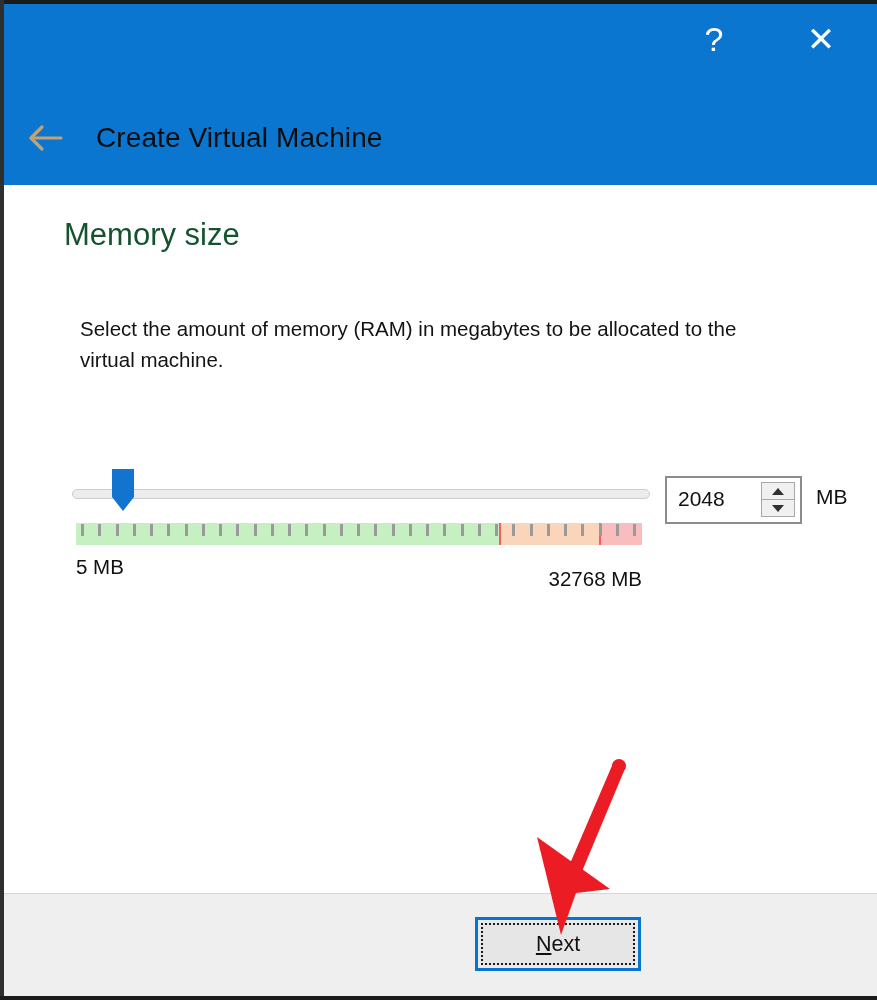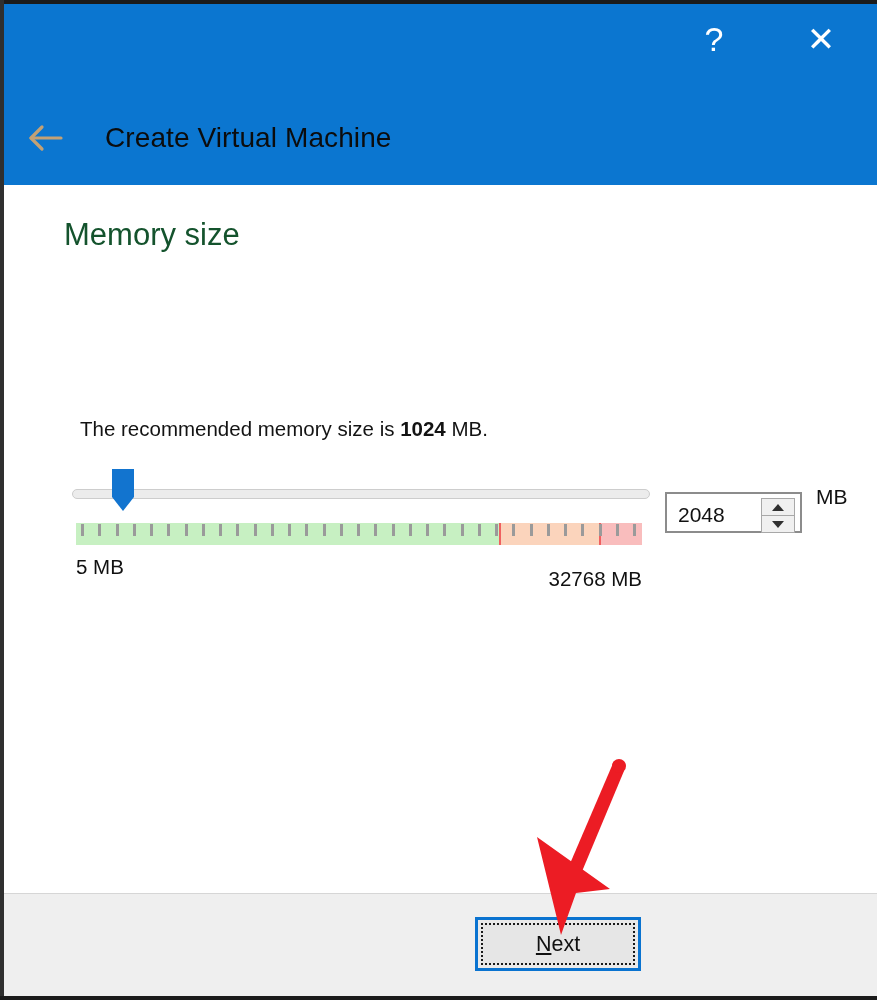--- a/index.html
+++ b/index.html
@@ -83,21 +83,20 @@
     height: 44px;
   }
   .wizard-title {
     position: absolute;
     left: 92px;
     top: 118px;
     font-size: 28px;
     color: #0c0c0c;
     letter-spacing: 0.1px;
     white-space: nowrap;
-    margin-left: 9px;
   }
 
   
   .page-body {
     position: absolute;
     left: 4px;
     top: 185px;
     width: 873px;
     height: 708px;
     background: #ffffff;
@@ -186,23 +185,23 @@
     color: #111111;
     white-space: nowrap;
   }
   .range-min { left: 72px; top: 370px; }
   .range-max { left: 438px; top: 370px; width: 200px; text-align: right; margin-top: 12px; }
 
   
   .spin {
     position: absolute;
     left: 661px;
-    top: 307px;
+    top: 291px;
     width: 137px;
-    height: 41px;
+    height: 48px;
     background: #ffffff;
     border: 2px solid #8c8c8c;
     box-sizing: border-box;
   }
   .spin-value {
     position: absolute;
     left: 11px;
     top: 9px;
     font-size: 21px;
     color: #111111;
@@ -329,24 +328,22 @@
       </svg>
     </div>
 
     <div class="wizard-title">Create Virtual Machine</div>
   </div>
 
   <div class="page-body">
 
     <div class="page-heading">Memory size</div>
 
-
-    <div class="para para-2">
-      <span>The recommended memory size is </span><b>1024</b><span> MB.</span>
-    </div>
+    <div class="para para-1">Select the amount of memory (RAM) in megabytes to be allocated to the virtual machine.</div>
+
 
     <div class="slider-wrap">
       <div class="slider-track"></div>
       <div class="slider-handle" style="left: 39px;">
         <svg width="24" height="44" viewBox="0 0 24 44">
           <path d="M1,1 L23,1 L23,29 L12,43 L1,29 Z" fill="#1274cf"></path>
         </svg>
       </div>
     </div>
 

